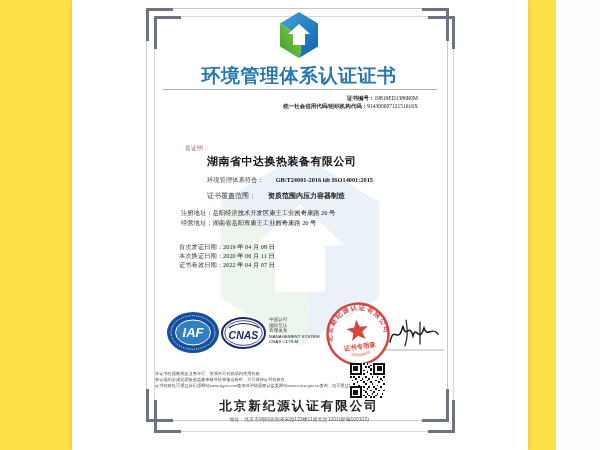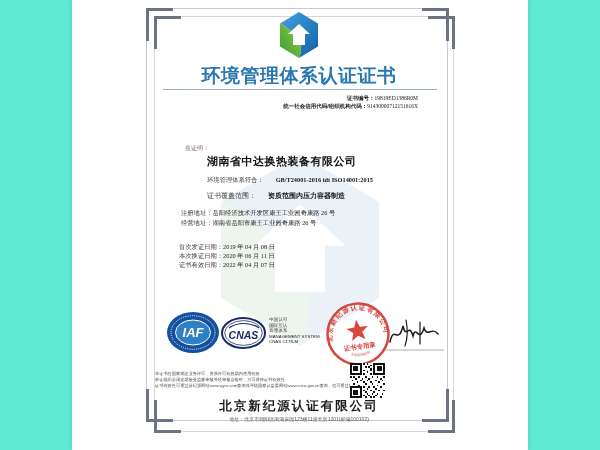--- a/index.html
+++ b/index.html
@@ -1,17 +1,17 @@
 <!DOCTYPE html>
 <html><head>
 <meta charset="utf-8">
 <style>
   html,body{margin:0;padding:0;background:#fdfdfd;}
-  .canvas{position:relative;width:600px;height:450px;overflow:hidden;
-          font-family:"Liberation Sans",sans-serif;background:#5eead4;}
+  .canvas{position:relative;width:556px;height:450px;overflow:hidden;
+          font-family:"Liberation Sans",sans-serif;background:#fde047;}
   .paper{position:absolute;left:72px;top:0;width:456px;height:450px;background:#fff;
          box-shadow:0 0 5px rgba(0,0,0,.14);}
   
   .rectA{position:absolute;left:146px;top:8px;width:300px;height:411px;
          border:1px solid #c6cad0;}
   .rectB{position:absolute;left:154px;top:16px;width:298px;height:414px;
          border:1px solid #d4d8db;}
   .corner{position:absolute;width:24px;height:30px;}
   .tl{border-top:3px solid #6d7380;border-left:3px solid #6d7380;}
   .tr{border-top:3px solid #6d7380;border-right:3px solid #6d7380;}

